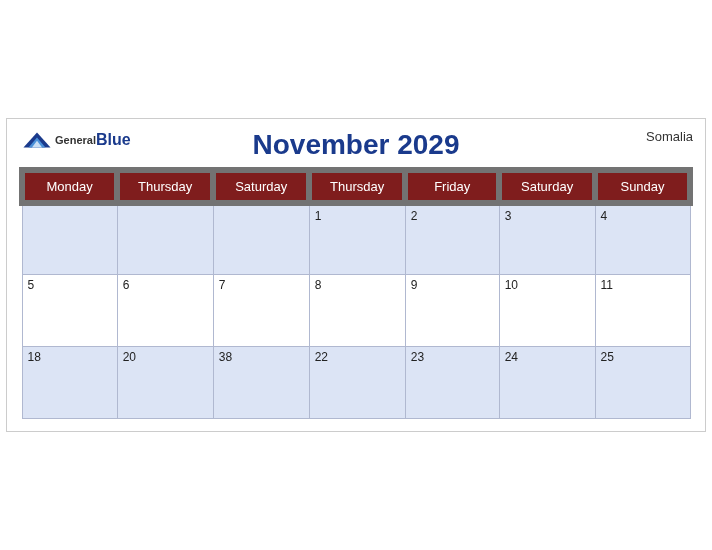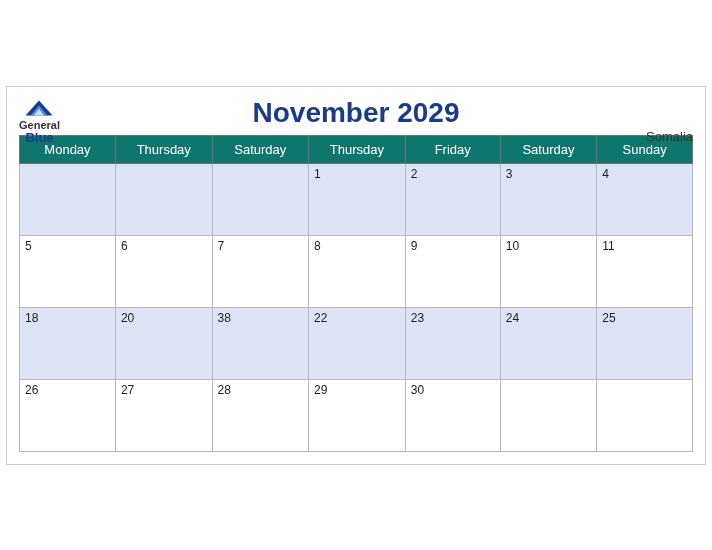--- a/index.html
+++ b/index.html
@@ -23,66 +23,64 @@
       align-items: center;
       justify-content: center;
       position: relative;
       margin-bottom: 6px;
     }
     .logo-area {
       position: absolute;
       left: 0;
       top: 0;
       display: flex;
-      flex-direction: column;
       align-items: center;
     }
     .logo-text-general {
       font-size: 11px;
       color: #333;
       font-weight: bold;
       line-height: 1.1;
     }
     .logo-text-blue {
-      font-size: 13px;
+      font-size: 16px;
       color: #1a3a8c;
       font-weight: bold;
       line-height: 1.1;
     }
     .logo-icon {
       width: 36px;
       height: 22px;
       margin-bottom: 0px;
     }
     .country-label {
       position: absolute;
       right: 0;
       top: 0;
       font-size: 13px;
       color: #333;
-      margin-top: 32px;
     }
     .calendar-title {
       font-size: 28px;
       color: #1a3a8c;
       font-weight: bold;
       text-align: center;
     }
     .calendar-table {
       width: 100%;
       border-collapse: collapse;
     }
     .calendar-table th {
-      background-color: #0f766e;
+      background-color: #7f1d1d;
       color: #fff;
       text-align: center;
       font-size: 13px;
       font-weight: normal;
       padding: 6px 4px;
-      border: 1px solid #737373;
+      border: 6px solid #737373;
     }
     .calendar-table td {
       border: 1px solid #b0b8d0;
       vertical-align: top;
       width: 100px;
       height: 72px;
       padding: 3px 5px;
       font-size: 12px;
       color: #222;
       background: #fff;
@@ -149,24 +147,15 @@
         </tr>
         <tr>
           <td><span class="day-num">18</span></td>
           <td><span class="day-num">20</span></td>
           <td><span class="day-num">38</span></td>
           <td><span class="day-num">22</span></td>
           <td><span class="day-num">23</span></td>
           <td><span class="day-num">24</span></td>
           <td><span class="day-num">25</span></td>
         </tr>
-        <tr>
-          <td><span class="day-num">26</span></td>
-          <td><span class="day-num">27</span></td>
-          <td><span class="day-num">28</span></td>
-          <td><span class="day-num">29</span></td>
-          <td><span class="day-num">30</span></td>
-          <td></td>
-          <td></td>
-        </tr>
       </tbody>
   </table>
 </div>
 
 </body></html>

